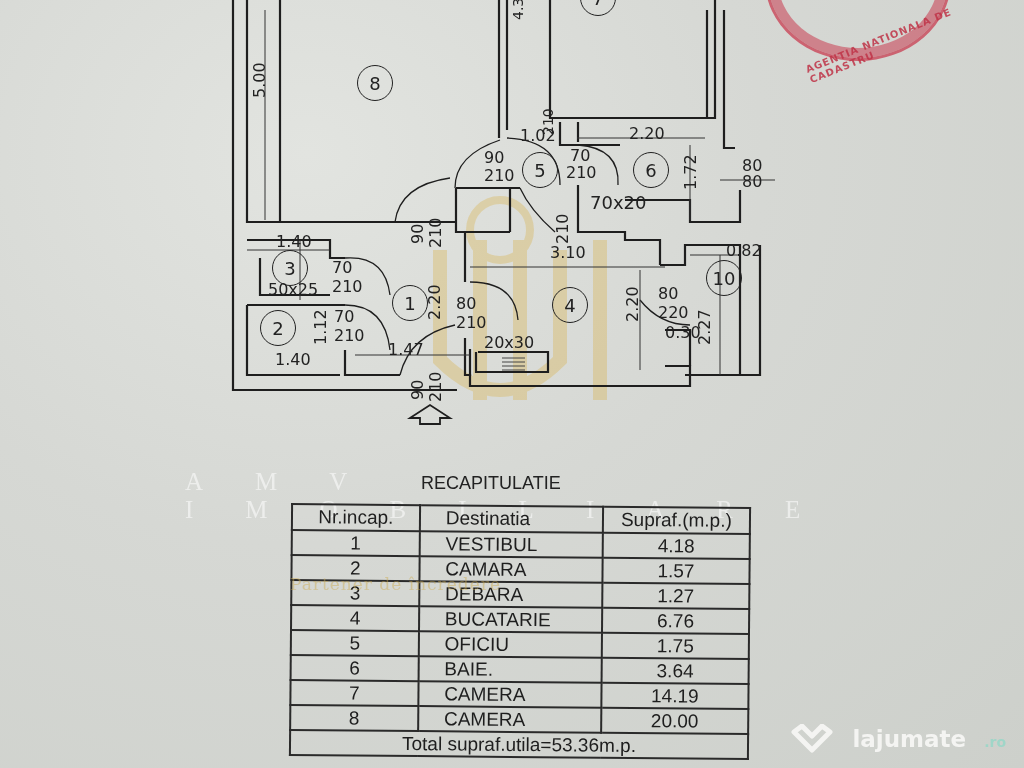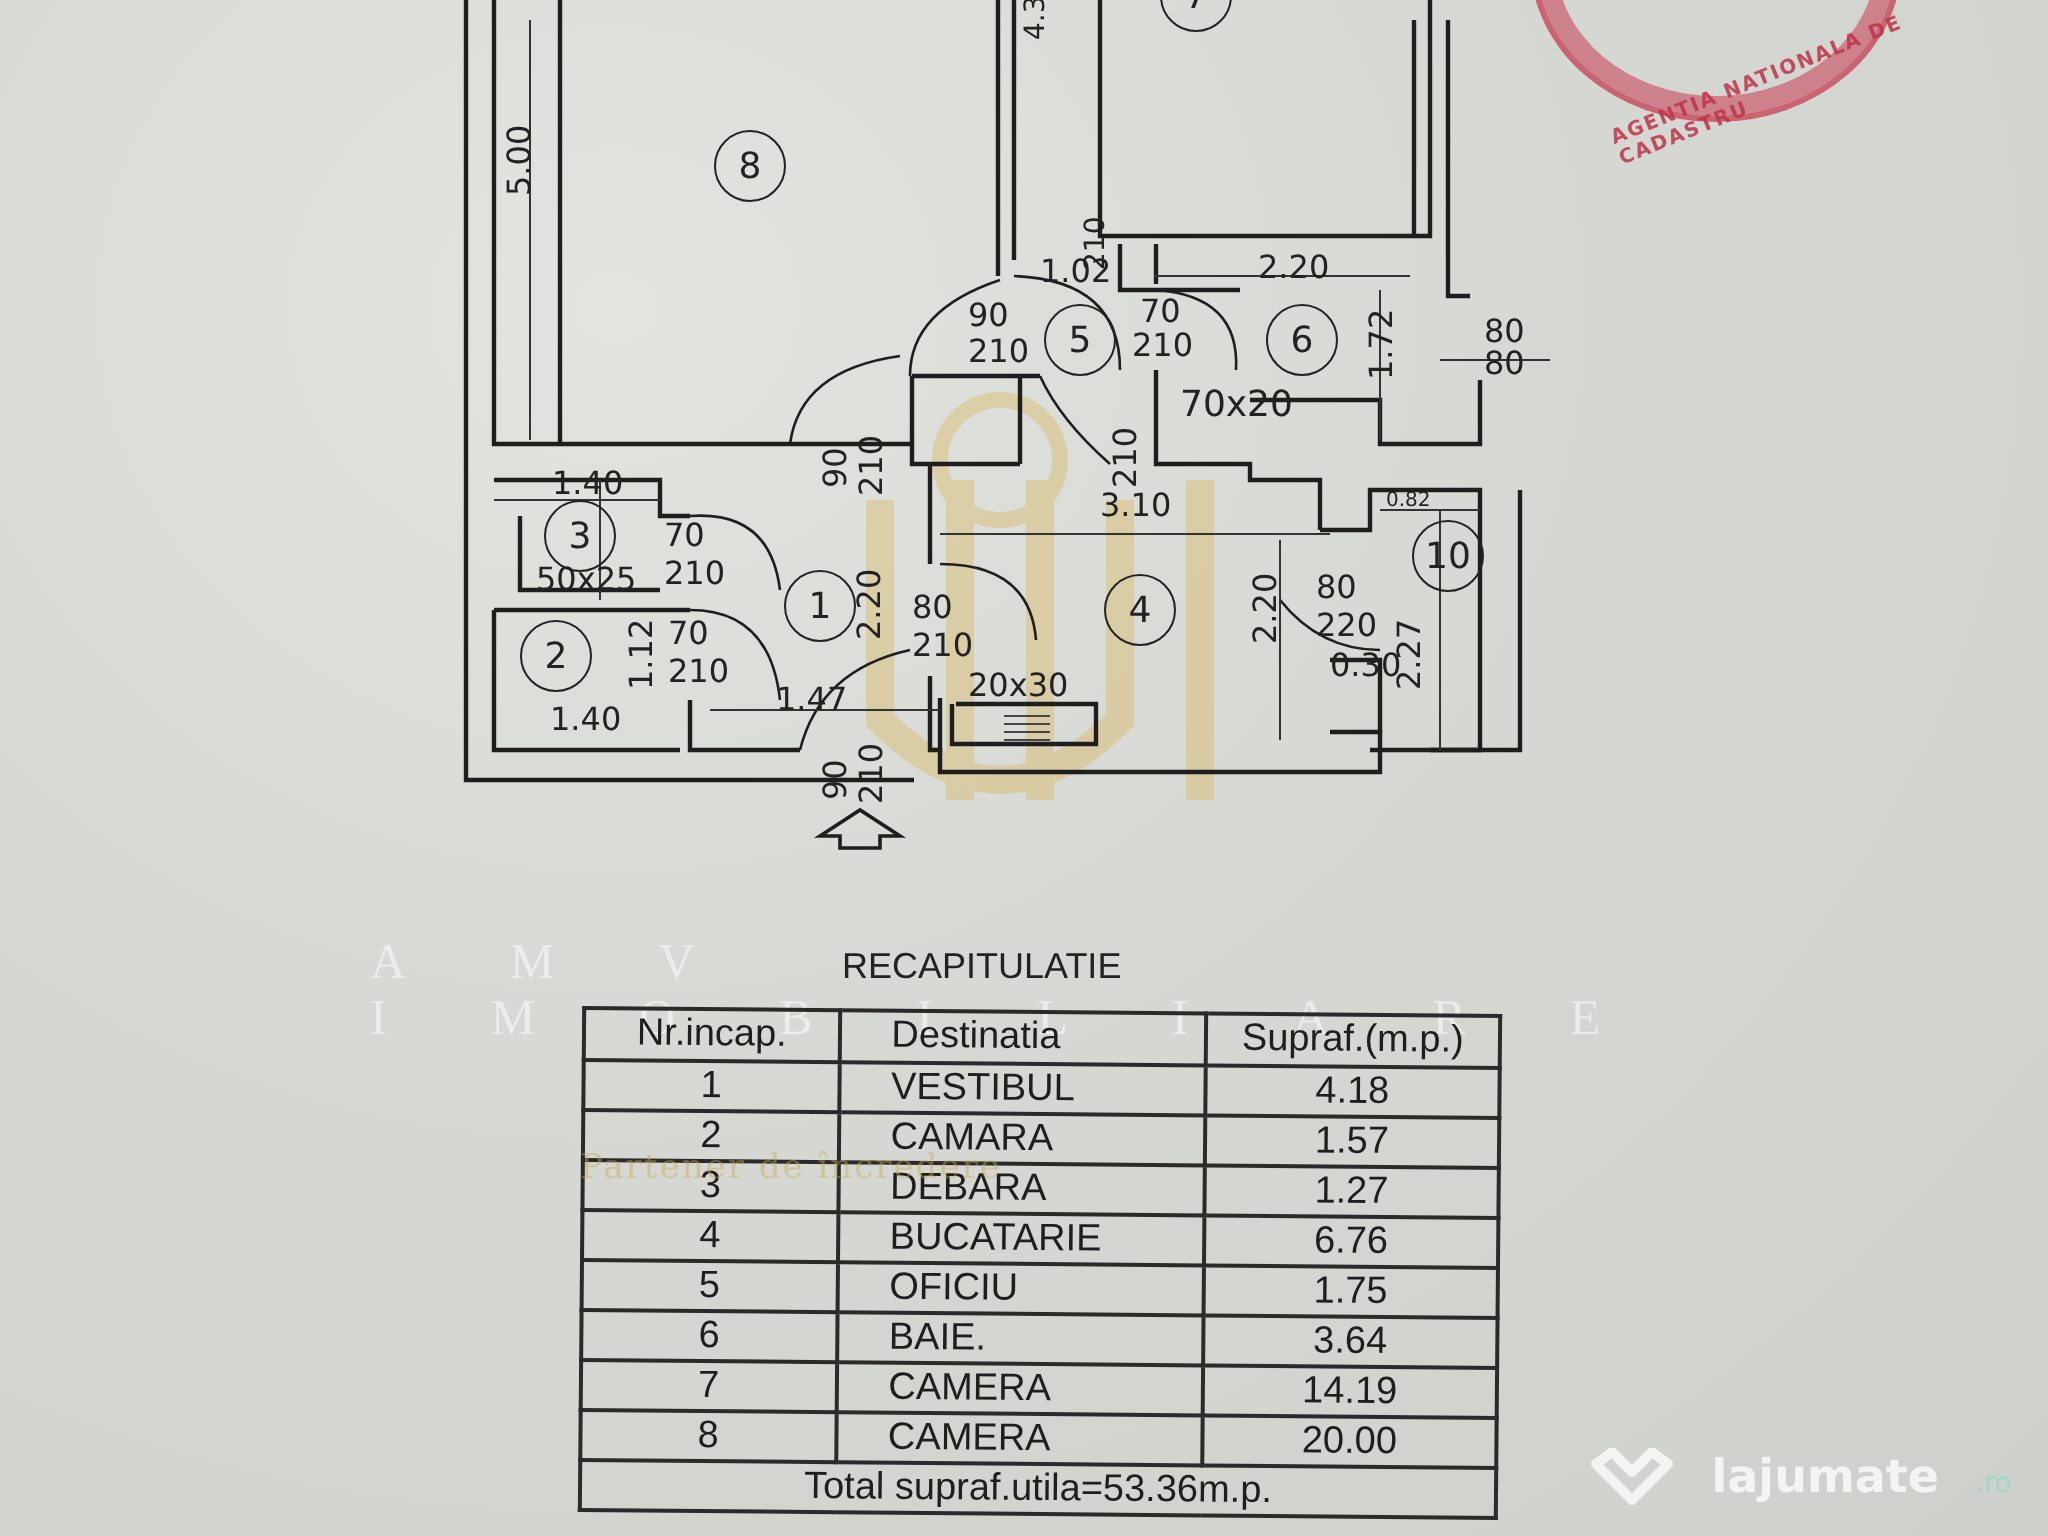--- a/index.html
+++ b/index.html
@@ -48,21 +48,21 @@
     letter-spacing:52px; font-family:Liberation Serif, serif; font-weight:100;
   }
   .watermark-sub {
     position:absolute; left:290px; top:535px; font-size:17px; color:rgba(205,170,80,0.45);
     font-family:"DejaVu Serif", serif; letter-spacing:1px;margin-top:39px;
   }
   .brand {
     position:absolute; right:18px; bottom:14px; display:flex; align-items:center; gap:18px;
   }
   .brand .name { font-size:23px; font-weight:bold; color:#f4f4f2; font-family:"DejaVu Sans", sans-serif; }
-  .brand .tld { font-size:14px; font-weight:normal; color:#9fd6c8; margin-top:6px; }
+  .brand .tld { font-size:14px; font-weight:bold; color:#9fd6c8; margin-top:6px; }
 </style>
 </head>
 <body>
 
 <svg class="plan" viewBox="0 0 1024 768" xmlns="http://www.w3.org/2000/svg">
 
   <g opacity="0.35" fill="none" stroke="#d9b24a" stroke-width="14">
     <path d="M440 250 L440 360 Q500 420 560 360 L560 250"></path>
     <path d="M480 240 L480 400"></path>
     <path d="M520 240 L520 400"></path>
@@ -162,21 +162,21 @@
 <div class="lbl" style="left:566px;top:165px;">210</div>
 <div class="lbl" style="left:629px;top:126px;">2.20</div>
 <div class="lbl v" style="left:683px;top:190px;">1.72</div>
 <div class="lbl" style="left:742px;top:158px;">80</div>
 <div class="lbl" style="left:742px;top:174px;">80</div>
 <div class="lbl" style="left:590px;top:195px;font-size:18px;">70x20</div>
 <div class="lbl v" style="left:410px;top:244px;">90</div>
 <div class="lbl v" style="left:428px;top:248px;">210</div>
 <div class="lbl v" style="left:555px;top:244px;">210</div>
 <div class="lbl" style="left:550px;top:245px;">3.10</div>
-<div class="lbl" style="left:693px;top:243px;font-size:10px;">0.82</div>
+<div class="lbl" style="left:726px;top:243px;font-size:16px;">0.82</div>
 <div class="lbl" style="left:276px;top:234px;">1.40</div>
 <div class="lbl" style="left:332px;top:260px;">70</div>
 <div class="lbl" style="left:332px;top:279px;">210</div>
 <div class="lbl" style="left:268px;top:282px;">50x25</div>
 <div class="lbl" style="left:334px;top:309px;">70</div>
 <div class="lbl" style="left:334px;top:328px;">210</div>
 <div class="lbl" style="left:275px;top:352px;">1.40</div>
 <div class="lbl v" style="left:313px;top:345px;">1.12</div>
 <div class="lbl v" style="left:427px;top:320px;">2.20</div>
 <div class="lbl" style="left:388px;top:342px;">1.47</div>

